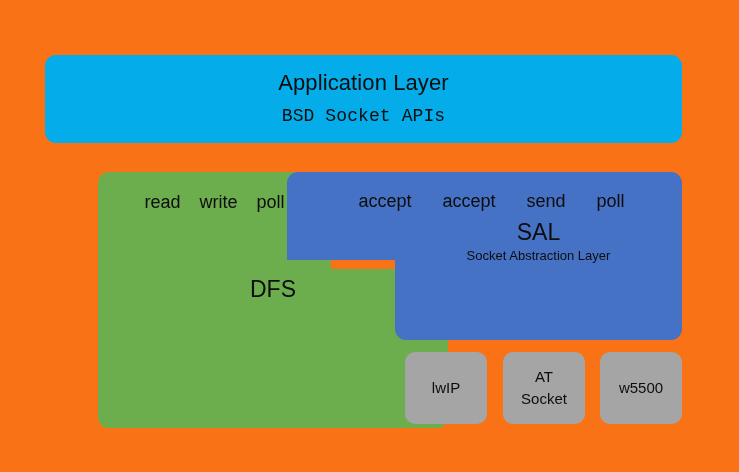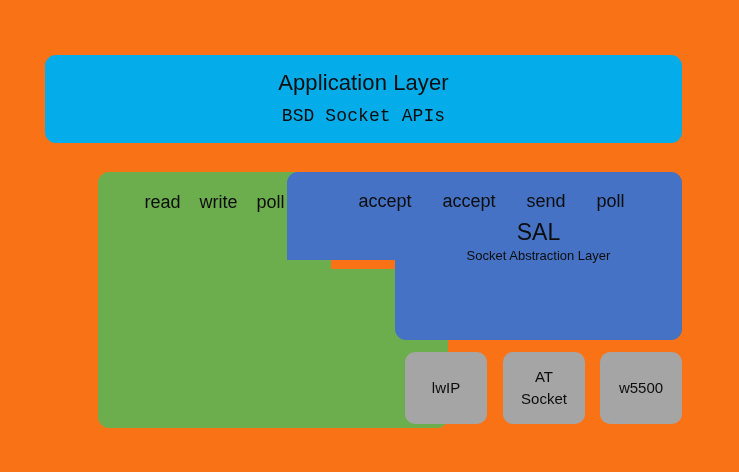--- a/index.html
+++ b/index.html
@@ -186,20 +186,21 @@
     <div class="dfs-joiner"></div>
     <div class="dfs-bottom"></div>
 
     <div class="dfs-funcs">
       <span>read</span>
       <span>write</span>
       <span>poll</span>
     </div>
 
     <div class="dfs-labels">
+      <div class="dfs-title">DFS</div>
     </div>
   </div>
 
   <div class="sal-wrap">
     <div class="sal-top"></div>
     <div class="sal-bottom"></div>
 
     <div class="sal-funcs">
       <span>accept</span>
       <span>accept</span>

